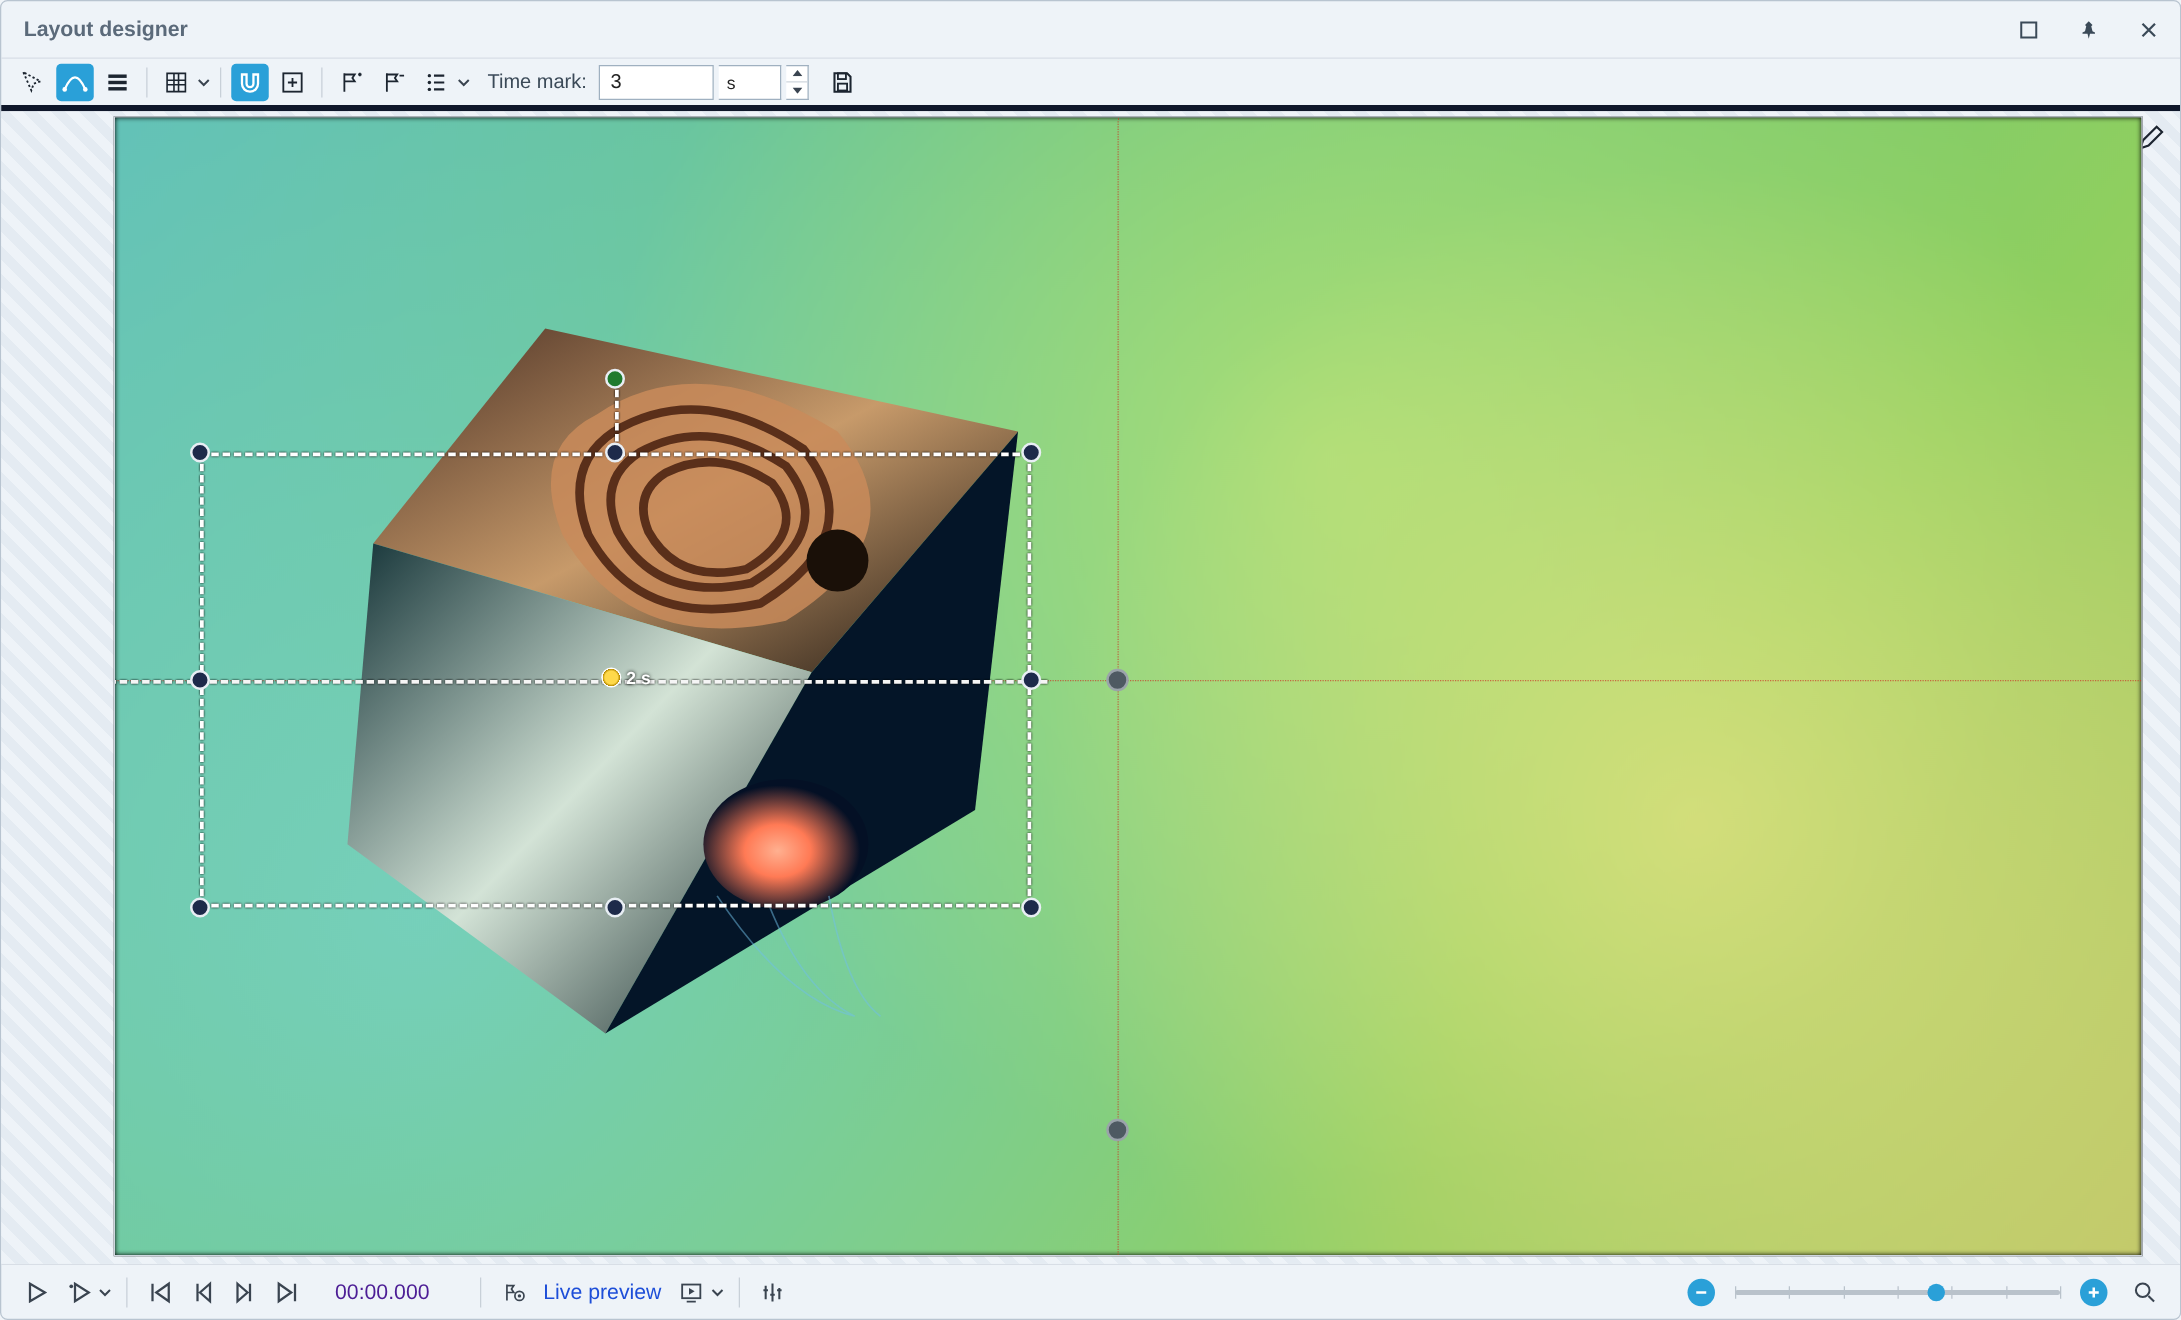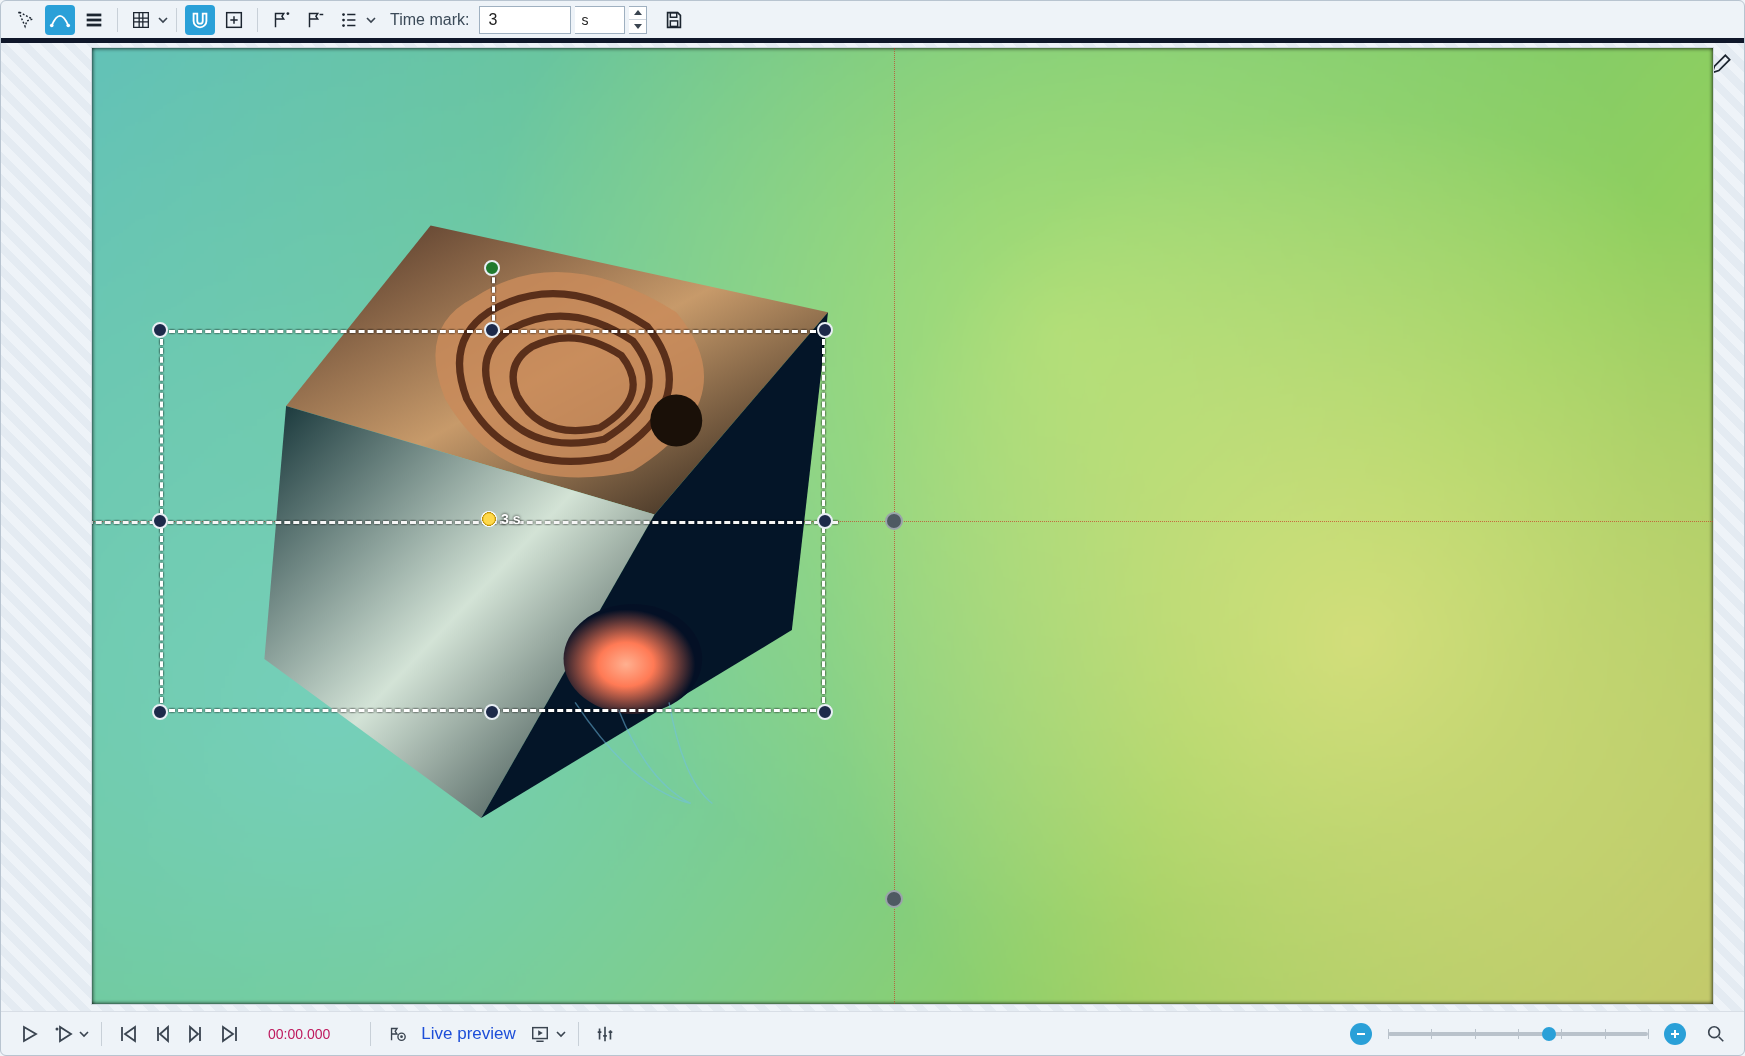--- a/index.html
+++ b/index.html
@@ -90,33 +90,53 @@
 
   .edit-pencil{position:absolute; top:8px; right:10px; width:26px; height:26px; display:flex; align-items:center; justify-content:center; cursor:pointer; color:#1c2530;}
 
   .bottombar {
     height: 44px; border-top:1px solid #d8dee6;
     display:flex; align-items:center; padding:0 14px; gap:6px;
   }
   .bbtn { width:28px; height:28px; display:flex; align-items:center; justify-content:center; cursor:pointer; color:#3a4450; border-radius:4px;}
   .bbtn svg{width:20px;height:20px;}
   .bsep{width:1px;height:24px;background:#c8d0d8; margin:0 6px;}
-  .timecode{font-size:14px; color:#be185d; margin:0 28px 0 18px;}
+  .timecode{font-size:17px; color:#4c1d95; margin:0 28px 0 18px;}
   .live-label{font-size:17px; color:#1d4ed8; margin:0 4px;}
   .spacer{flex:1;}
   .zoom-round{width:22px;height:22px;border-radius:50%;background:#2aa0d8;color:#fff;display:flex;align-items:center;justify-content:center;font-weight:700;cursor:pointer;}
   .zoom-track{position:relative; width:260px; height:4px; background:#b9c2cb; border-radius:2px; margin:0 10px;}
   .zoom-tick{position:absolute; top:-3px; width:1px; height:10px; background:#b9c2cb;}
   .zoom-thumb{position:absolute; top:50%; width:14px;height:14px;border-radius:50%; background:#2aa0d8; transform:translate(-50%,-50%);}
 </style>
 </head>
 <body>
 
 <div class="window">
 
+  <div class="titlebar">
+    <div class="title">Layout designer</div>
+    <div class="titlebar-buttons">
+      <div class="titlebar-btn">
+        <svg viewBox="0 0 16 16">
+            <rect x="2" y="2" width="12" height="12" fill="none" stroke="currentColor" stroke-width="1.6"></rect>
+          </svg>
+      </div>
+      <div class="titlebar-btn">
+        <svg viewBox="0 0 16 16">
+            <path d="M8 1l3 3-1 1 1 4 2 1v1H9l-1 4-1-4H3v-1l2-1 1-4-1-1z" fill="currentColor"></path>
+          </svg>
+      </div>
+      <div class="titlebar-btn">
+        <svg viewBox="0 0 16 16">
+            <path d="M3 3l10 10M13 3L3 13" stroke="currentColor" stroke-width="1.8"></path>
+          </svg>
+      </div>
+    </div>
+  </div>
 
   <div class="toolbar">
     <div class="tbtn">
       <svg viewBox="0 0 24 24">
           <path d="M4 3l7 16 2-6 6-2z" fill="none" stroke="currentColor" stroke-width="1.6" stroke-dasharray="2 2"></path>
         </svg>
     </div>
     <div class="tbtn active">
       <svg viewBox="0 0 24 24">
           <path d="M3 18c6-14 12-14 18 0" fill="none" stroke="currentColor" stroke-width="2"></path>
@@ -266,21 +286,21 @@
       <div class="sel-handle" style="left:24.7%; top:29.5%;"></div>
       <div class="sel-handle" style="left:45.2%; top:29.5%;"></div>
       <div class="sel-handle" style="left:4.2%; top:49.5%;"></div>
       <div class="sel-handle" style="left:45.2%; top:49.5%;"></div>
       <div class="sel-handle" style="left:4.2%; top:69.5%;"></div>
       <div class="sel-handle" style="left:24.7%; top:69.5%;"></div>
       <div class="sel-handle" style="left:45.2%; top:69.5%;"></div>
 
       <div class="time-badge" style="left:24%; top:calc(49.5% - 10px);">
         <span class="dot"></span>
-        <span>3 s</span>
+        <span>2 s</span>
       </div>
     </div>
   </div>
 
   <div class="bottombar">
     <div class="bbtn">
       <svg viewBox="0 0 20 20">
           <path d="M5 3v14l12-7z" fill="none" stroke="currentColor" stroke-width="1.8"></path>
         </svg>
     </div>

